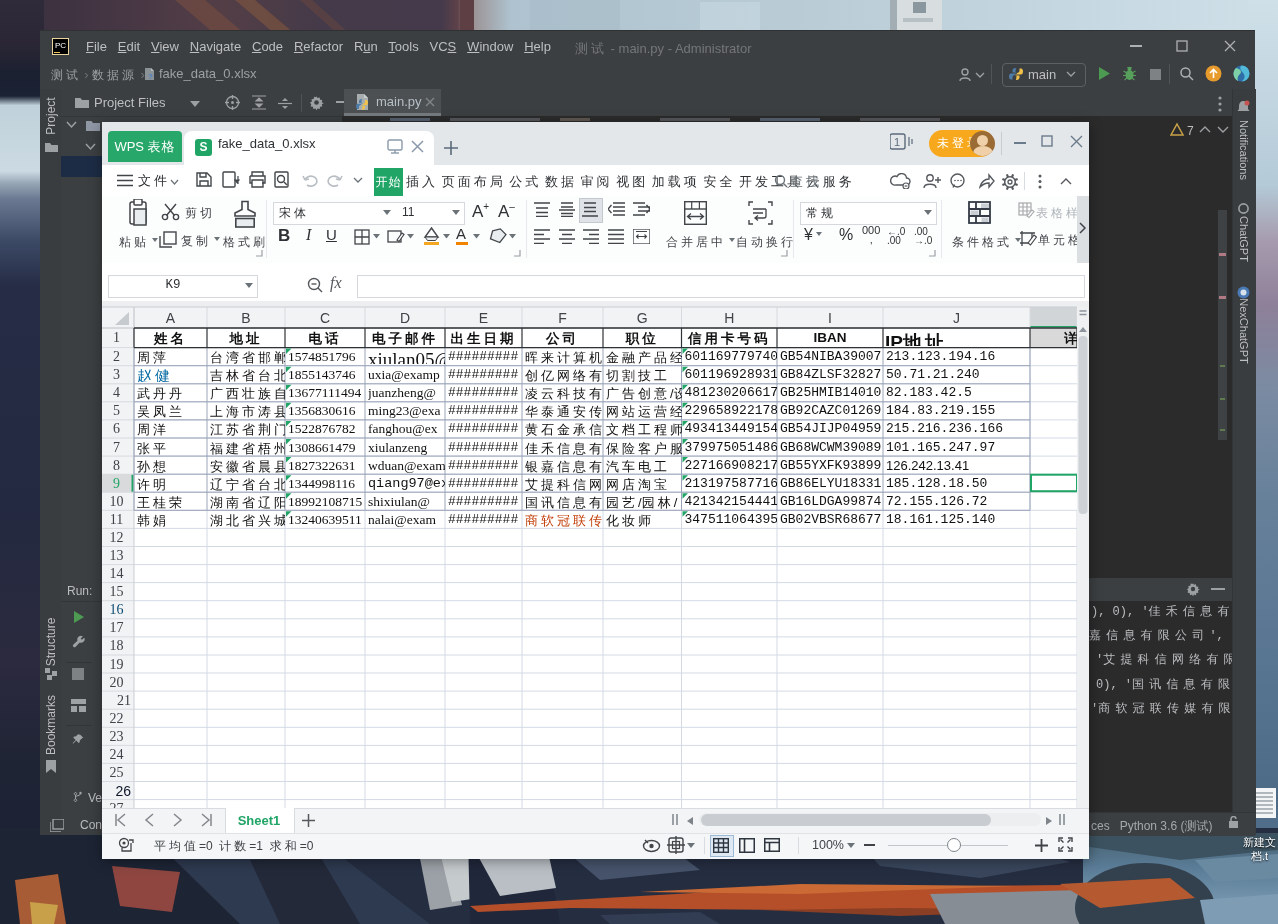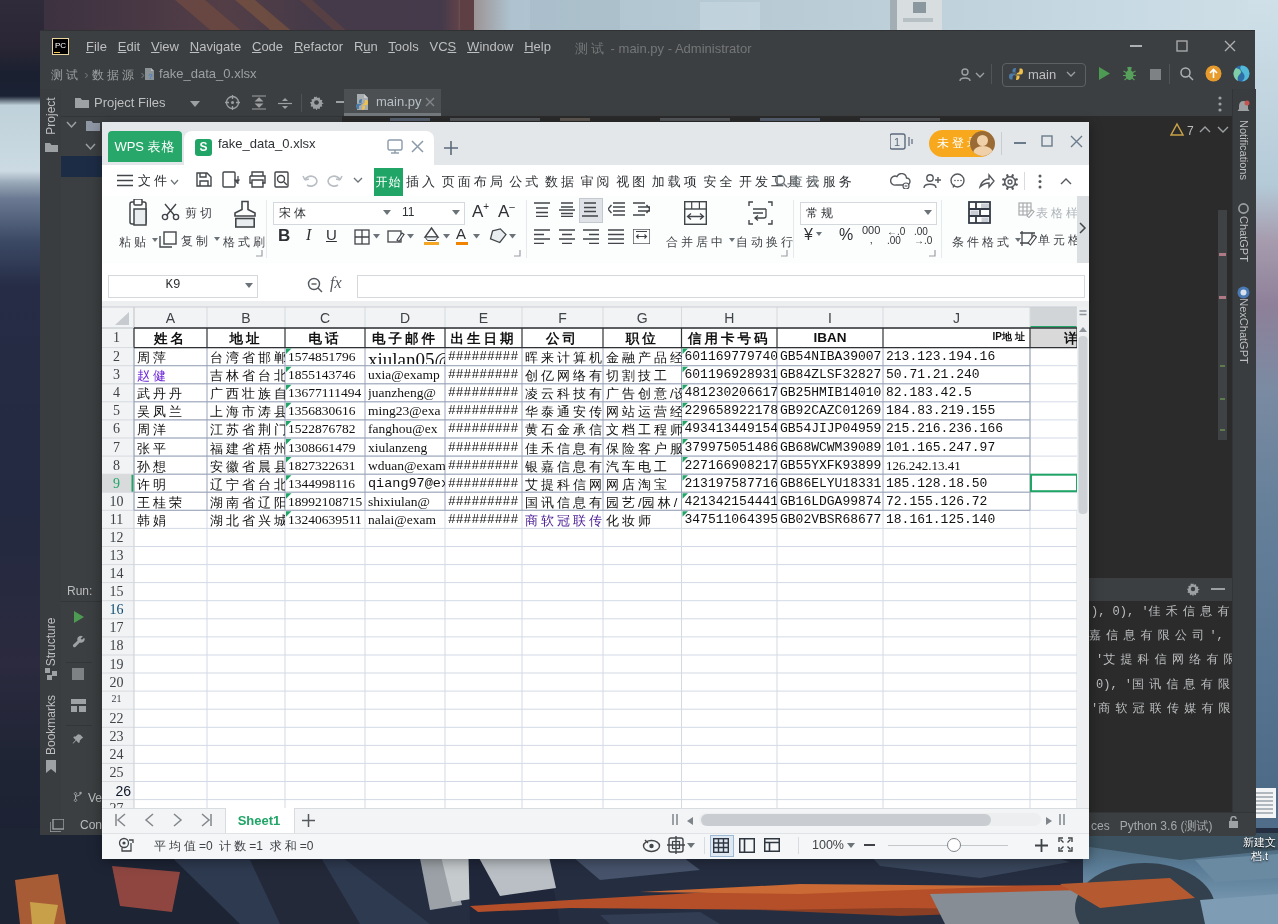--- a/index.html
+++ b/index.html
@@ -819,49 +819,49 @@
  <div class="ab" style="left:0;top:389.8px;width:29px;text-align:center;font-family:'Liberation Serif',serif;font-size:14px;color:#3f4246">11</div>
  <div class="ab" style="left:0;top:407.9px;width:29px;text-align:center;font-family:'Liberation Serif',serif;font-size:14px;color:#3f4246">12</div>
  <div class="ab" style="left:0;top:426.0px;width:29px;text-align:center;font-family:'Liberation Serif',serif;font-size:14px;color:#3f4246">13</div>
  <div class="ab" style="left:0;top:444.1px;width:29px;text-align:center;font-family:'Liberation Serif',serif;font-size:14px;color:#3f4246">14</div>
  <div class="ab" style="left:0;top:462.1px;width:29px;text-align:center;font-family:'Liberation Serif',serif;font-size:14px;color:#3f4246">15</div>
  <div class="ab" style="left:0;top:480.2px;width:29px;text-align:center;font-family:'Liberation Serif',serif;font-size:14px;color:#0c4a6e">16</div>
  <div class="ab" style="left:0;top:498.3px;width:29px;text-align:center;font-family:'Liberation Serif',serif;font-size:14px;color:#3f4246">17</div>
  <div class="ab" style="left:0;top:516.4px;width:29px;text-align:center;font-family:'Liberation Serif',serif;font-size:14px;color:#3f4246">18</div>
  <div class="ab" style="left:0;top:534.5px;width:29px;text-align:center;font-family:'Liberation Serif',serif;font-size:14px;color:#3f4246">19</div>
  <div class="ab" style="left:0;top:552.5px;width:29px;text-align:center;font-family:'Liberation Serif',serif;font-size:14px;color:#3f4246">20</div>
- <div class="ab" style="left:0;top:570.6px;width:29px;text-align:center;font-family:'Liberation Serif',serif;font-size:10px;color:#3f4246">21</div>
+ <div class="ab" style="left:0;top:570.6px;width:29px;text-align:right;font-family:'Liberation Serif',serif;font-size:14px;color:#3f4246">21</div>
  <div class="ab" style="left:0;top:588.7px;width:29px;text-align:center;font-family:'Liberation Serif',serif;font-size:14px;color:#3f4246">22</div>
  <div class="ab" style="left:0;top:606.8px;width:29px;text-align:center;font-family:'Liberation Serif',serif;font-size:14px;color:#3f4246">23</div>
  <div class="ab" style="left:0;top:624.9px;width:29px;text-align:center;font-family:'Liberation Serif',serif;font-size:14px;color:#3f4246">24</div>
  <div class="ab" style="left:0;top:642.9px;width:29px;text-align:center;font-family:'Liberation Serif',serif;font-size:14px;color:#3f4246">25</div>
  <div class="ab" style="left:0;top:661.0px;width:29px;text-align:right;font-family:Liberation Sans, sans-serif;font-size:14px;color:#0f172a">26</div>
  <div class="ab" style="left:0;top:679.1px;width:29px;text-align:center;font-family:'Liberation Serif',serif;font-size:14px;color:#3f4246">27</div>
  <div class="ab" style="left:34px;top:207.5px;width:69px;height:16px;overflow:hidden;text-align:center;font-weight:bold;font-size:13.5px;color:#111;white-space:nowrap"><span class="cjk">姓名</span></div>
  <div class="ab" style="left:107px;top:207.5px;width:74px;height:16px;overflow:hidden;text-align:center;font-weight:bold;font-size:13.5px;color:#111;white-space:nowrap"><span class="cjk">地址</span></div>
  <div class="ab" style="left:185px;top:207.5px;width:76px;height:16px;overflow:hidden;text-align:center;font-weight:bold;font-size:13.5px;color:#111;white-space:nowrap"><span class="cjk">电话</span></div>
  <div class="ab" style="left:265px;top:207.5px;width:76px;height:16px;overflow:hidden;text-align:center;font-weight:bold;font-size:13.5px;color:#111;white-space:nowrap"><span class="cjk">电子邮件</span></div>
  <div class="ab" style="left:345px;top:207.5px;width:73px;height:16px;overflow:hidden;text-align:center;font-weight:bold;font-size:13.5px;color:#111;white-space:nowrap"><span class="cjk">出生日期</span></div>
  <div class="ab" style="left:422px;top:207.5px;width:77px;height:16px;overflow:hidden;text-align:center;font-weight:bold;font-size:13.5px;color:#111;white-space:nowrap"><span class="cjk">公司</span></div>
  <div class="ab" style="left:503px;top:207.5px;width:74.5px;height:16px;overflow:hidden;text-align:center;font-weight:bold;font-size:13.5px;color:#111;white-space:nowrap"><span class="cjk">职位</span></div>
  <div class="ab" style="left:581.5px;top:207.5px;width:91.5px;height:16px;overflow:hidden;text-align:center;font-weight:bold;font-size:13.5px;color:#111;white-space:nowrap"><span class="cjk">信用卡号码</span></div>
  <div class="ab" style="left:677px;top:207.5px;width:102px;height:16px;overflow:hidden;text-align:center;font-weight:bold;font-size:13.5px;color:#111;white-space:nowrap">IBAN</div>
- <div class="ab" style="left:783px;top:207.5px;width:143px;height:16px;overflow:hidden;text-align:right;font-weight:bold;font-size:10px;color:#111;white-space:nowrap">IP<span class="cjk">地址</span></div>
+ <div class="ab" style="left:783px;top:207.5px;width:143px;height:16px;overflow:hidden;text-align:left;font-weight:bold;font-size:19px;color:#111;white-space:nowrap">IP<span class="cjk">地址</span></div>
  <div class="ab" style="left:962px;top:207.5px;width:13px;overflow:hidden;font-weight:bold;font-size:13.5px;color:#111;white-space:nowrap"><span class="cjk">详细地址</span></div>
  <div class="ab" style="left:35px;top:227.1px;width:70px;height:15px;overflow:hidden;white-space:nowrap;font-size:13px;color:#111"><span class="cjk">周萍</span></div>
  <div class="ab" style="left:108px;top:227.1px;width:75px;height:15px;overflow:hidden;white-space:nowrap;font-size:13px;color:#111"><span class="cjk">台湾省邯郸</span></div>
  <div class="ab" style="left:186px;top:227.1px;width:77px;height:15px;overflow:hidden;white-space:nowrap;font-family:'Liberation Serif',serif;font-size:13.5px;color:#111">1574851796</div>
  <div class="ab" style="left:266px;top:227.1px;width:77px;height:15px;overflow:hidden;white-space:nowrap;font-family:'Liberation Serif',serif;font-size:19px;color:#111">xiulan05@e</div>
  <div class="ab" style="left:346px;top:227.1px;width:74px;height:15px;overflow:hidden;white-space:nowrap;font-family:'Liberation Mono',monospace;font-size:13px;color:#111">#########</div>
  <div class="ab" style="left:423px;top:227.1px;width:78px;height:15px;overflow:hidden;white-space:nowrap;font-size:13px;color:#111"><span class="cjk">晖来计算机</span></div>
  <div class="ab" style="left:504px;top:227.1px;width:75.5px;height:15px;overflow:hidden;white-space:nowrap;font-size:13px;color:#111"><span class="cjk">金融产品经</span></div>
  <div class="ab" style="left:582.5px;top:227.1px;width:92.5px;height:15px;overflow:hidden;white-space:nowrap;font-family:'Liberation Mono',monospace;font-size:13px;color:#111">601169779740</div>
  <div class="ab" style="left:678px;top:227.1px;width:103px;height:15px;overflow:hidden;white-space:nowrap;font-family:'Liberation Mono',monospace;font-size:13px;color:#111">GB54NIBA39007</div>
  <div class="ab" style="left:784px;top:227.1px;width:144px;height:15px;overflow:hidden;white-space:nowrap;font-family:'Liberation Mono',monospace;font-size:13px;color:#111">213.123.194.16</div>
- <div class="ab" style="left:35px;top:245.2px;width:70px;height:15px;overflow:hidden;white-space:nowrap;font-size:13px;color:#6d28d9"><span class="cjk">赵健</span></div>
+ <div class="ab" style="left:35px;top:245.2px;width:70px;height:15px;overflow:hidden;white-space:nowrap;font-size:15px;color:#0369a1"><span class="cjk">赵健</span></div>
  <div class="ab" style="left:108px;top:245.2px;width:75px;height:15px;overflow:hidden;white-space:nowrap;font-size:13px;color:#111"><span class="cjk">吉林省台北</span></div>
  <div class="ab" style="left:186px;top:245.2px;width:77px;height:15px;overflow:hidden;white-space:nowrap;font-family:'Liberation Serif',serif;font-size:13.5px;color:#111">1855143746</div>
  <div class="ab" style="left:266px;top:245.2px;width:77px;height:15px;overflow:hidden;white-space:nowrap;font-family:'Liberation Serif',serif;font-size:13.5px;color:#111">uxia@examp</div>
  <div class="ab" style="left:346px;top:245.2px;width:74px;height:15px;overflow:hidden;white-space:nowrap;font-family:'Liberation Mono',monospace;font-size:13px;color:#111">#########</div>
  <div class="ab" style="left:423px;top:245.2px;width:78px;height:15px;overflow:hidden;white-space:nowrap;font-size:13px;color:#111"><span class="cjk">创亿网络有</span></div>
  <div class="ab" style="left:504px;top:245.2px;width:75.5px;height:15px;overflow:hidden;white-space:nowrap;font-size:13px;color:#111"><span class="cjk">切割技工</span></div>
  <div class="ab" style="left:582.5px;top:245.2px;width:92.5px;height:15px;overflow:hidden;white-space:nowrap;font-family:'Liberation Mono',monospace;font-size:13px;color:#111">601196928931</div>
  <div class="ab" style="left:678px;top:245.2px;width:103px;height:15px;overflow:hidden;white-space:nowrap;font-family:'Liberation Mono',monospace;font-size:13px;color:#111">GB84ZLSF32827</div>
  <div class="ab" style="left:784px;top:245.2px;width:144px;height:15px;overflow:hidden;white-space:nowrap;font-family:'Liberation Mono',monospace;font-size:13px;color:#111">50.71.21.240</div>
  <div class="ab" style="left:35px;top:263.3px;width:70px;height:15px;overflow:hidden;white-space:nowrap;font-size:13px;color:#111"><span class="cjk">武丹丹</span></div>
@@ -906,21 +906,21 @@
  <div class="ab" style="left:784px;top:317.5px;width:144px;height:15px;overflow:hidden;white-space:nowrap;font-family:'Liberation Mono',monospace;font-size:13px;color:#111">101.165.247.97</div>
  <div class="ab" style="left:35px;top:335.6px;width:70px;height:15px;overflow:hidden;white-space:nowrap;font-size:13px;color:#111"><span class="cjk">孙想</span></div>
  <div class="ab" style="left:108px;top:335.6px;width:75px;height:15px;overflow:hidden;white-space:nowrap;font-size:13px;color:#111"><span class="cjk">安徽省晨县</span></div>
  <div class="ab" style="left:186px;top:335.6px;width:77px;height:15px;overflow:hidden;white-space:nowrap;font-family:'Liberation Serif',serif;font-size:13.5px;color:#111">1827322631</div>
  <div class="ab" style="left:266px;top:335.6px;width:77px;height:15px;overflow:hidden;white-space:nowrap;font-family:'Liberation Serif',serif;font-size:13.5px;color:#111">wduan@exam</div>
  <div class="ab" style="left:346px;top:335.6px;width:74px;height:15px;overflow:hidden;white-space:nowrap;font-family:'Liberation Mono',monospace;font-size:13px;color:#111">#########</div>
  <div class="ab" style="left:423px;top:335.6px;width:78px;height:15px;overflow:hidden;white-space:nowrap;font-size:13px;color:#111"><span class="cjk">银嘉信息有</span></div>
  <div class="ab" style="left:504px;top:335.6px;width:75.5px;height:15px;overflow:hidden;white-space:nowrap;font-size:13px;color:#111"><span class="cjk">汽车电工</span></div>
  <div class="ab" style="left:582.5px;top:335.6px;width:92.5px;height:15px;overflow:hidden;white-space:nowrap;font-family:'Liberation Mono',monospace;font-size:13px;color:#111">227166908217</div>
  <div class="ab" style="left:678px;top:335.6px;width:103px;height:15px;overflow:hidden;white-space:nowrap;font-family:'Liberation Mono',monospace;font-size:13px;color:#111">GB55YXFK93899</div>
- <div class="ab" style="left:784px;top:335.6px;width:144px;height:15px;overflow:hidden;white-space:nowrap;font-family:Liberation Serif, serif;font-size:13px;color:#111">126.242.13.41</div>
+ <div class="ab" style="left:784px;top:335.6px;width:144px;height:15px;overflow:hidden;white-space:nowrap;font-family:Liberation Sans, sans-serif;font-size:13px;color:#111">126.242.13.41</div>
  <div class="ab" style="left:35px;top:353.7px;width:70px;height:15px;overflow:hidden;white-space:nowrap;font-size:13px;color:#111"><span class="cjk">许明</span></div>
  <div class="ab" style="left:108px;top:353.7px;width:75px;height:15px;overflow:hidden;white-space:nowrap;font-size:13px;color:#111"><span class="cjk">辽宁省台北</span></div>
  <div class="ab" style="left:186px;top:353.7px;width:77px;height:15px;overflow:hidden;white-space:nowrap;font-family:'Liberation Serif',serif;font-size:13.5px;color:#111">1344998116</div>
  <div class="ab" style="left:266px;top:353.7px;width:77px;height:15px;overflow:hidden;white-space:nowrap;font-family:Liberation Mono, monospace;font-size:13.5px;color:#111">qiang97@ex</div>
  <div class="ab" style="left:346px;top:353.7px;width:74px;height:15px;overflow:hidden;white-space:nowrap;font-family:'Liberation Mono',monospace;font-size:13px;color:#111">#########</div>
  <div class="ab" style="left:423px;top:353.7px;width:78px;height:15px;overflow:hidden;white-space:nowrap;font-size:13px;color:#111"><span class="cjk">艾提科信网</span></div>
  <div class="ab" style="left:504px;top:353.7px;width:75.5px;height:15px;overflow:hidden;white-space:nowrap;font-size:13px;color:#111"><span class="cjk">网店淘宝</span></div>
  <div class="ab" style="left:582.5px;top:353.7px;width:92.5px;height:15px;overflow:hidden;white-space:nowrap;font-family:'Liberation Mono',monospace;font-size:13px;color:#111">213197587716</div>
  <div class="ab" style="left:678px;top:353.7px;width:103px;height:15px;overflow:hidden;white-space:nowrap;font-family:'Liberation Mono',monospace;font-size:13px;color:#111">GB86ELYU18331</div>
  <div class="ab" style="left:784px;top:353.7px;width:144px;height:15px;overflow:hidden;white-space:nowrap;font-family:'Liberation Mono',monospace;font-size:13px;color:#111">185.128.18.50</div>
@@ -932,21 +932,21 @@
  <div class="ab" style="left:423px;top:371.7px;width:78px;height:15px;overflow:hidden;white-space:nowrap;font-size:13px;color:#111"><span class="cjk">国讯信息有</span></div>
  <div class="ab" style="left:504px;top:371.7px;width:75.5px;height:15px;overflow:hidden;white-space:nowrap;font-size:13px;color:#111"><span class="cjk">园艺</span>/<span class="cjk">园林</span>/</div>
  <div class="ab" style="left:582.5px;top:371.7px;width:92.5px;height:15px;overflow:hidden;white-space:nowrap;font-family:'Liberation Mono',monospace;font-size:13px;color:#111">421342154441</div>
  <div class="ab" style="left:678px;top:371.7px;width:103px;height:15px;overflow:hidden;white-space:nowrap;font-family:'Liberation Mono',monospace;font-size:13px;color:#111">GB16LDGA99874</div>
  <div class="ab" style="left:784px;top:371.7px;width:144px;height:15px;overflow:hidden;white-space:nowrap;font-family:'Liberation Mono',monospace;font-size:13px;color:#111">72.155.126.72</div>
  <div class="ab" style="left:35px;top:389.8px;width:70px;height:15px;overflow:hidden;white-space:nowrap;font-size:13px;color:#111"><span class="cjk">韩娟</span></div>
  <div class="ab" style="left:108px;top:389.8px;width:75px;height:15px;overflow:hidden;white-space:nowrap;font-size:13px;color:#111"><span class="cjk">湖北省兴城</span></div>
  <div class="ab" style="left:186px;top:389.8px;width:77px;height:15px;overflow:hidden;white-space:nowrap;font-family:'Liberation Serif',serif;font-size:13.5px;color:#111">13240639511</div>
  <div class="ab" style="left:266px;top:389.8px;width:77px;height:15px;overflow:hidden;white-space:nowrap;font-family:Liberation Serif, serif;font-size:13.5px;color:#111">nalai@exam</div>
  <div class="ab" style="left:346px;top:389.8px;width:74px;height:15px;overflow:hidden;white-space:nowrap;font-family:'Liberation Mono',monospace;font-size:13px;color:#111">#########</div>
- <div class="ab" style="left:423px;top:389.8px;width:78px;height:18px;overflow:hidden;white-space:nowrap;font-size:13px;color:#4c1d95"><span class="cjk">商软冠联传</span></div>
+ <div class="ab" style="left:423px;top:389.8px;width:78px;height:18px;overflow:hidden;white-space:nowrap;font-size:13px;color:#c2410c"><span class="cjk">商软冠联传</span></div>
  <div class="ab" style="left:504px;top:389.8px;width:75.5px;height:15px;overflow:hidden;white-space:nowrap;font-size:13px;color:#111"><span class="cjk">化妆师</span></div>
  <div class="ab" style="left:582.5px;top:389.8px;width:92.5px;height:15px;overflow:hidden;white-space:nowrap;font-family:'Liberation Mono',monospace;font-size:13px;color:#111">347511064395</div>
  <div class="ab" style="left:678px;top:389.8px;width:103px;height:15px;overflow:hidden;white-space:nowrap;font-family:'Liberation Mono',monospace;font-size:13px;color:#111">GB02VBSR68677</div>
  <div class="ab" style="left:784px;top:389.8px;width:144px;height:15px;overflow:hidden;white-space:nowrap;font-family:'Liberation Mono',monospace;font-size:13px;color:#111">18.161.125.140</div>
 
  <div class="ab" style="left:0;top:686px;width:987px;height:25px;background:#f3f4f6;border-top:1px solid #d8dbdf"></div>
  <svg class="ab" style="left:12px;top:691px" width="112" height="14">
         <path d="M11 1 L4 7 l7 6 M2 1 v12" fill="none" stroke="#83868b" stroke-width="1.5"></path>
         <path d="M39 1 l-7 6 7 6" fill="none" stroke="#83868b" stroke-width="1.5"></path>
         <path d="M60 1 l7 6 -7 6" fill="none" stroke="#83868b" stroke-width="1.5"></path>

